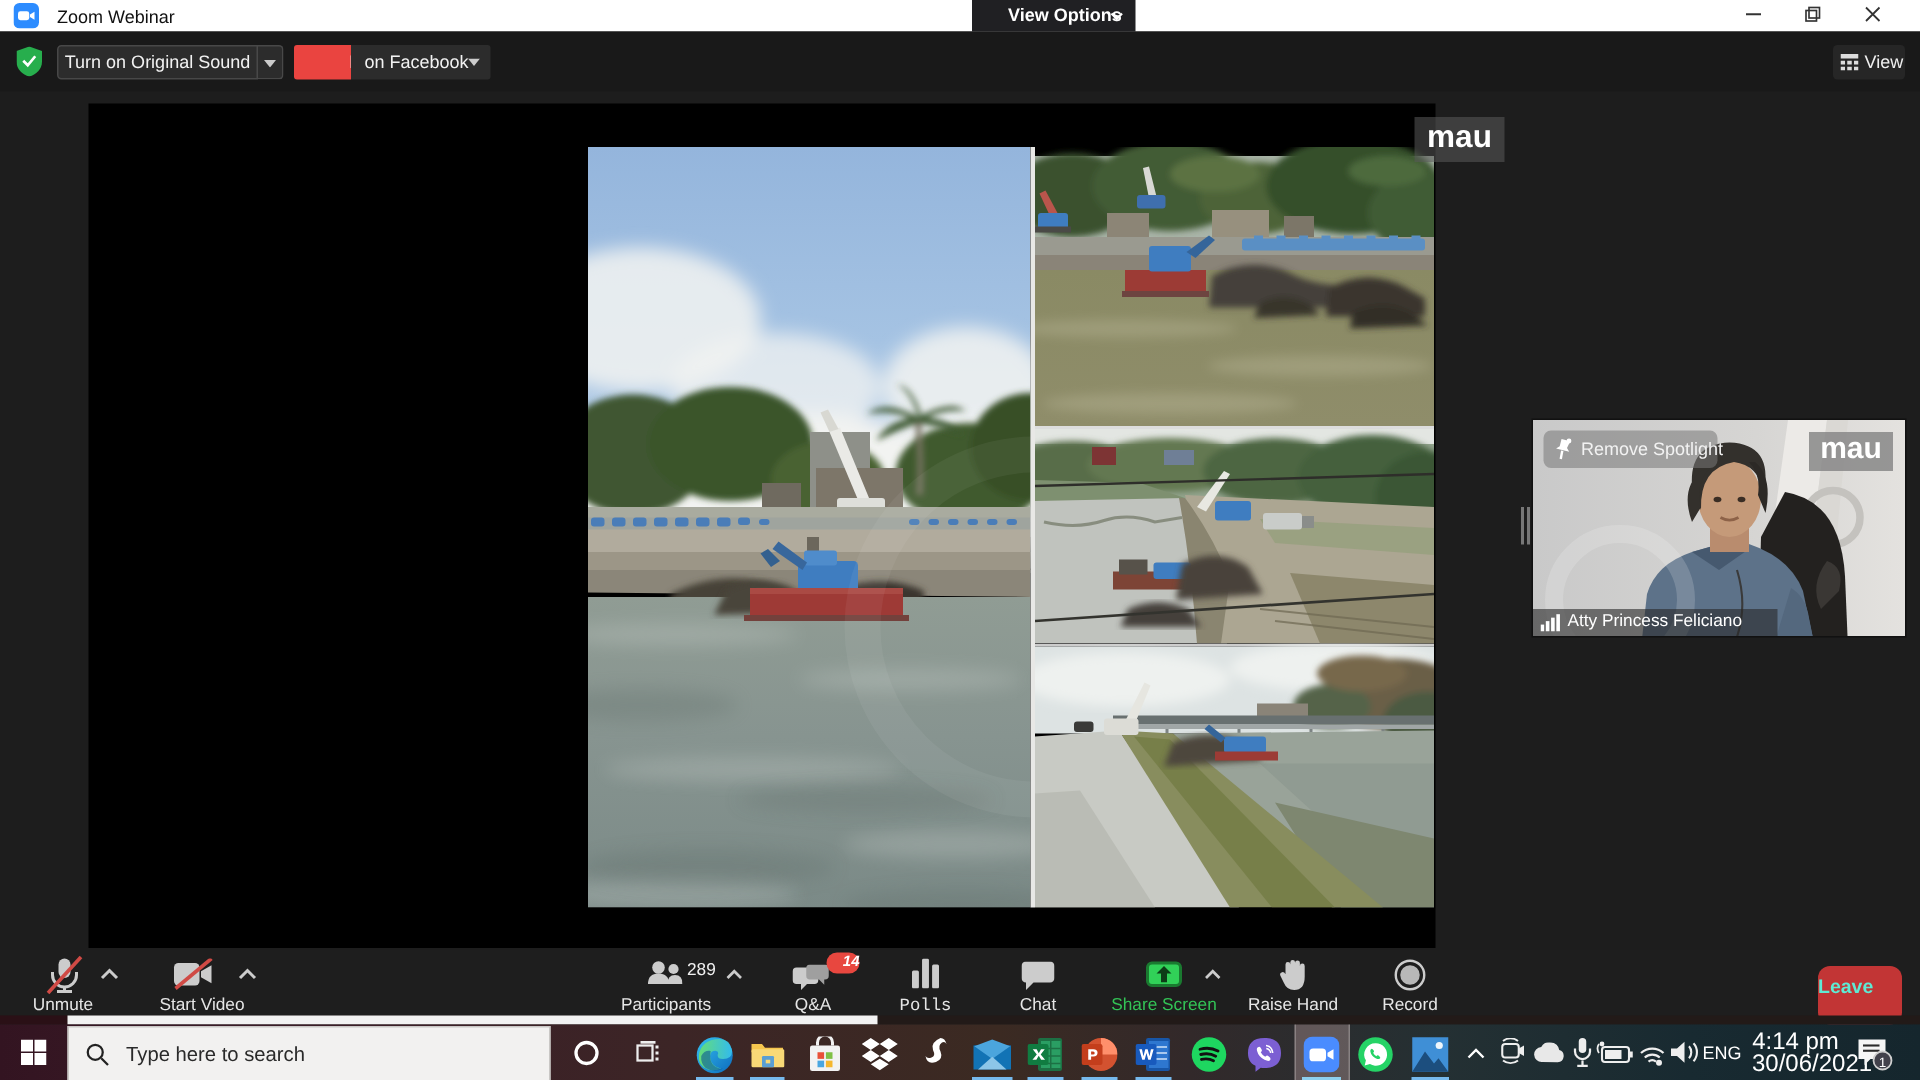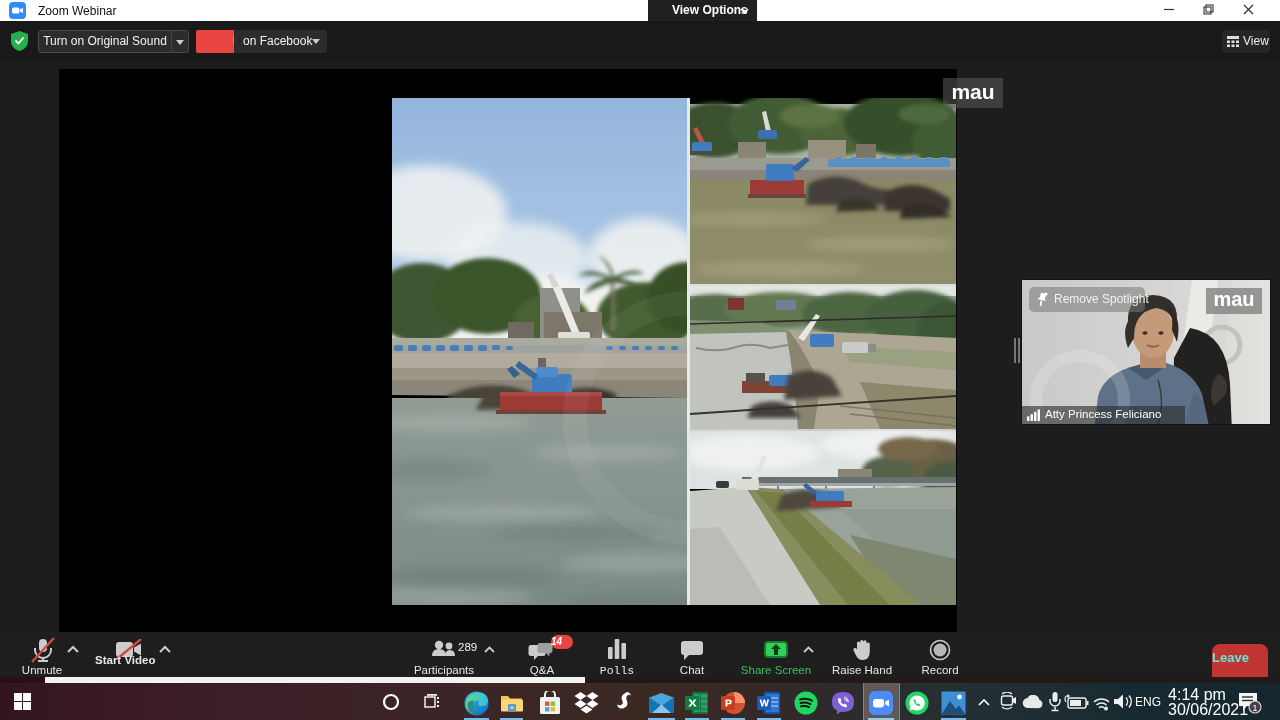--- a/index.html
+++ b/index.html
@@ -426,21 +426,21 @@
     <div class="abs" style="left:14px;top:31px;width:56px;text-align:center;font-size:11.5px;">Unmute</div>
     <svg class="abs" style="left:66px;top:12px;" width="14" height="9" viewBox="0 0 14 9">
         <path d="M2 7 L7 2 L12 7" stroke="#ccc" stroke-width="2" fill="none"></path>
       </svg>
 
     <svg class="abs" style="left:115px;top:6px;" width="28" height="22" viewBox="0 0 28 22">
       <rect x="1" y="3" width="17" height="15" rx="3" fill="#ccc"></rect>
       <path d="M19 8.5 L26 4.5 V16.5 L19 12.5 Z" fill="#ccc"></path>
       <line x1="2" y1="20" x2="26" y2="0" stroke="#d04a45" stroke-width="2.4"></line>
     </svg>
-    <div class="abs" style="left:95px;top:21px;width:68px;text-align:left;font-size:11.5px;font-weight:bold;">Start Video</div>
+    <div class="abs" style="left:95px;top:31px;width:68px;text-align:right;font-size:11.5px;">Start Video</div>
     <svg class="abs" style="left:158px;top:12px;" width="14" height="9" viewBox="0 0 14 9">
         <path d="M2 7 L7 2 L12 7" stroke="#ccc" stroke-width="2" fill="none"></path>
       </svg>
 
     <svg class="abs" style="left:432px;top:7px;" width="23" height="18" viewBox="0 0 23 18">
       <circle cx="7" cy="5" r="4.2" fill="#ccc"></circle>
       <path d="M0 16 q0 -7 7 -7 q7 0 7 7 Z" fill="#ccc"></path>
       <circle cx="17" cy="6" r="3.4" fill="#ccc"></circle>
       <path d="M13 16 q0 -6 5 -6 q5 0 5 6 Z" fill="#ccc"></path>
     </svg>
@@ -448,21 +448,21 @@
     <svg class="abs" style="left:483px;top:13px;" width="13" height="8" viewBox="0 0 13 8">
         <path d="M2 6 L6.5 1.5 L11 6" stroke="#ccc" stroke-width="1.8" fill="none"></path>
       </svg>
     <div class="abs" style="left:404px;top:31px;width:80px;text-align:center;font-size:11.5px;">Participants</div>
 
     <svg class="abs" style="left:528px;top:10px;" width="28" height="17" viewBox="0 0 28 17">
       <path d="M3 2 h12 a2.5 2.5 0 0 1 2.5 2.5 v6 a2.5 2.5 0 0 1 -2.5 2.5 h-5 l-4 4 v-4 h-3 a2.5 2.5 0 0 1 -2.5 -2.5 v-6 a2.5 2.5 0 0 1 2.5 -2.5 Z" fill="#ccc"></path>
       <path d="M12 0 h10 a2.5 2.5 0 0 1 2.5 2.5 v5 a2.5 2.5 0 0 1 -2.5 2.5 h-0.5 l0 3.5 l-3.5 -3.5 h-6 a2.5 2.5 0 0 1 -2.5 -2.5 v-5 A2.5 2.5 0 0 1 12 0 Z" fill="#9f9f9f"></path>
     </svg>
     <div class="abs" style="left:551px;top:2px;width:22px;height:14px;background:#e8473f;border-radius:7px;color:#fff;
-      font-size:10px;font-weight:bold;text-align:left;line-height:14px;font-style:italic;">14</div>
+      font-size:10px;font-weight:bold;text-align:right;line-height:14px;font-style:italic;">14</div>
     <div class="abs" style="left:516px;top:31px;width:52px;text-align:center;font-size:11.5px;">Q&amp;A</div>
 
     <svg class="abs" style="left:607px;top:6px;" width="20" height="20" viewBox="0 0 20 20">
       <rect x="1" y="8" width="4.6" height="12" rx="1" fill="#ccc"></rect>
       <rect x="7.7" y="0" width="4.6" height="20" rx="1" fill="#ccc"></rect>
       <rect x="14.4" y="4" width="4.6" height="16" rx="1" fill="#ccc"></rect>
     </svg>
     <div class="abs" style="left:591px;top:31px;width:52px;text-align:center;font-size:11.5px;font-family:Liberation Mono, monospace;">Polls</div>
 
     <svg class="abs" style="left:681px;top:8px;" width="22" height="19" viewBox="0 0 22 19">
@@ -502,20 +502,27 @@
   <div class="abs" style="left:0;top:683px;width:1280px;height:37px;
     background:linear-gradient(90deg,#331421 0%,#3a1b27 12%,#3c2526 35%,#3b2a22 52%,#32292a 62%,#243033 75%,#182a31 88%,#15262d 100%);">
 
     <svg class="abs" style="left:14px;top:10px;" width="17" height="17" viewBox="0 0 17 17">
       <rect x="0" y="0" width="8" height="8" fill="#fff"></rect>
         <rect x="9" y="0" width="8" height="8" fill="#fff"></rect>
       <rect x="0" y="9" width="8" height="8" fill="#fff"></rect>
         <rect x="9" y="9" width="8" height="8" fill="#fff"></rect>
     </svg>
 
+    <div class="abs" style="left:45px;top:1px;width:322px;height:37px;background:#f2f1f0;border:1px solid #c9c7c5;">
+      <svg class="abs" style="left:11px;top:10px;" width="16" height="16" viewBox="0 0 16 16">
+        <circle cx="6.5" cy="6.5" r="5" fill="none" stroke="#222" stroke-width="1.5"></circle>
+        <line x1="10.5" y1="10.5" x2="15" y2="15" stroke="#222" stroke-width="1.5"></line>
+      </svg>
+      <span style="position:absolute;left:38px;top:10px;font-size:13.5px;color:#2a2a2a;">Type here to search</span>
+    </div>
 
     <svg class="abs" style="left:382px;top:10px;" width="18" height="18" viewBox="0 0 18 18">
       <circle cx="9" cy="9" r="7" fill="none" stroke="#fff" stroke-width="2.2"></circle>
     </svg>
 
     <svg class="abs" style="left:424px;top:10px;" width="19" height="18" viewBox="0 0 19 18">
       <rect x="1" y="4" width="10" height="10" fill="none" stroke="#eee" stroke-width="1.5"></rect>
       <rect x="13" y="4" width="2" height="2" fill="#eee"></rect>
         <rect x="13" y="8" width="2" height="2" fill="#eee"></rect>
         <rect x="13" y="12" width="2" height="2" fill="#eee"></rect>

